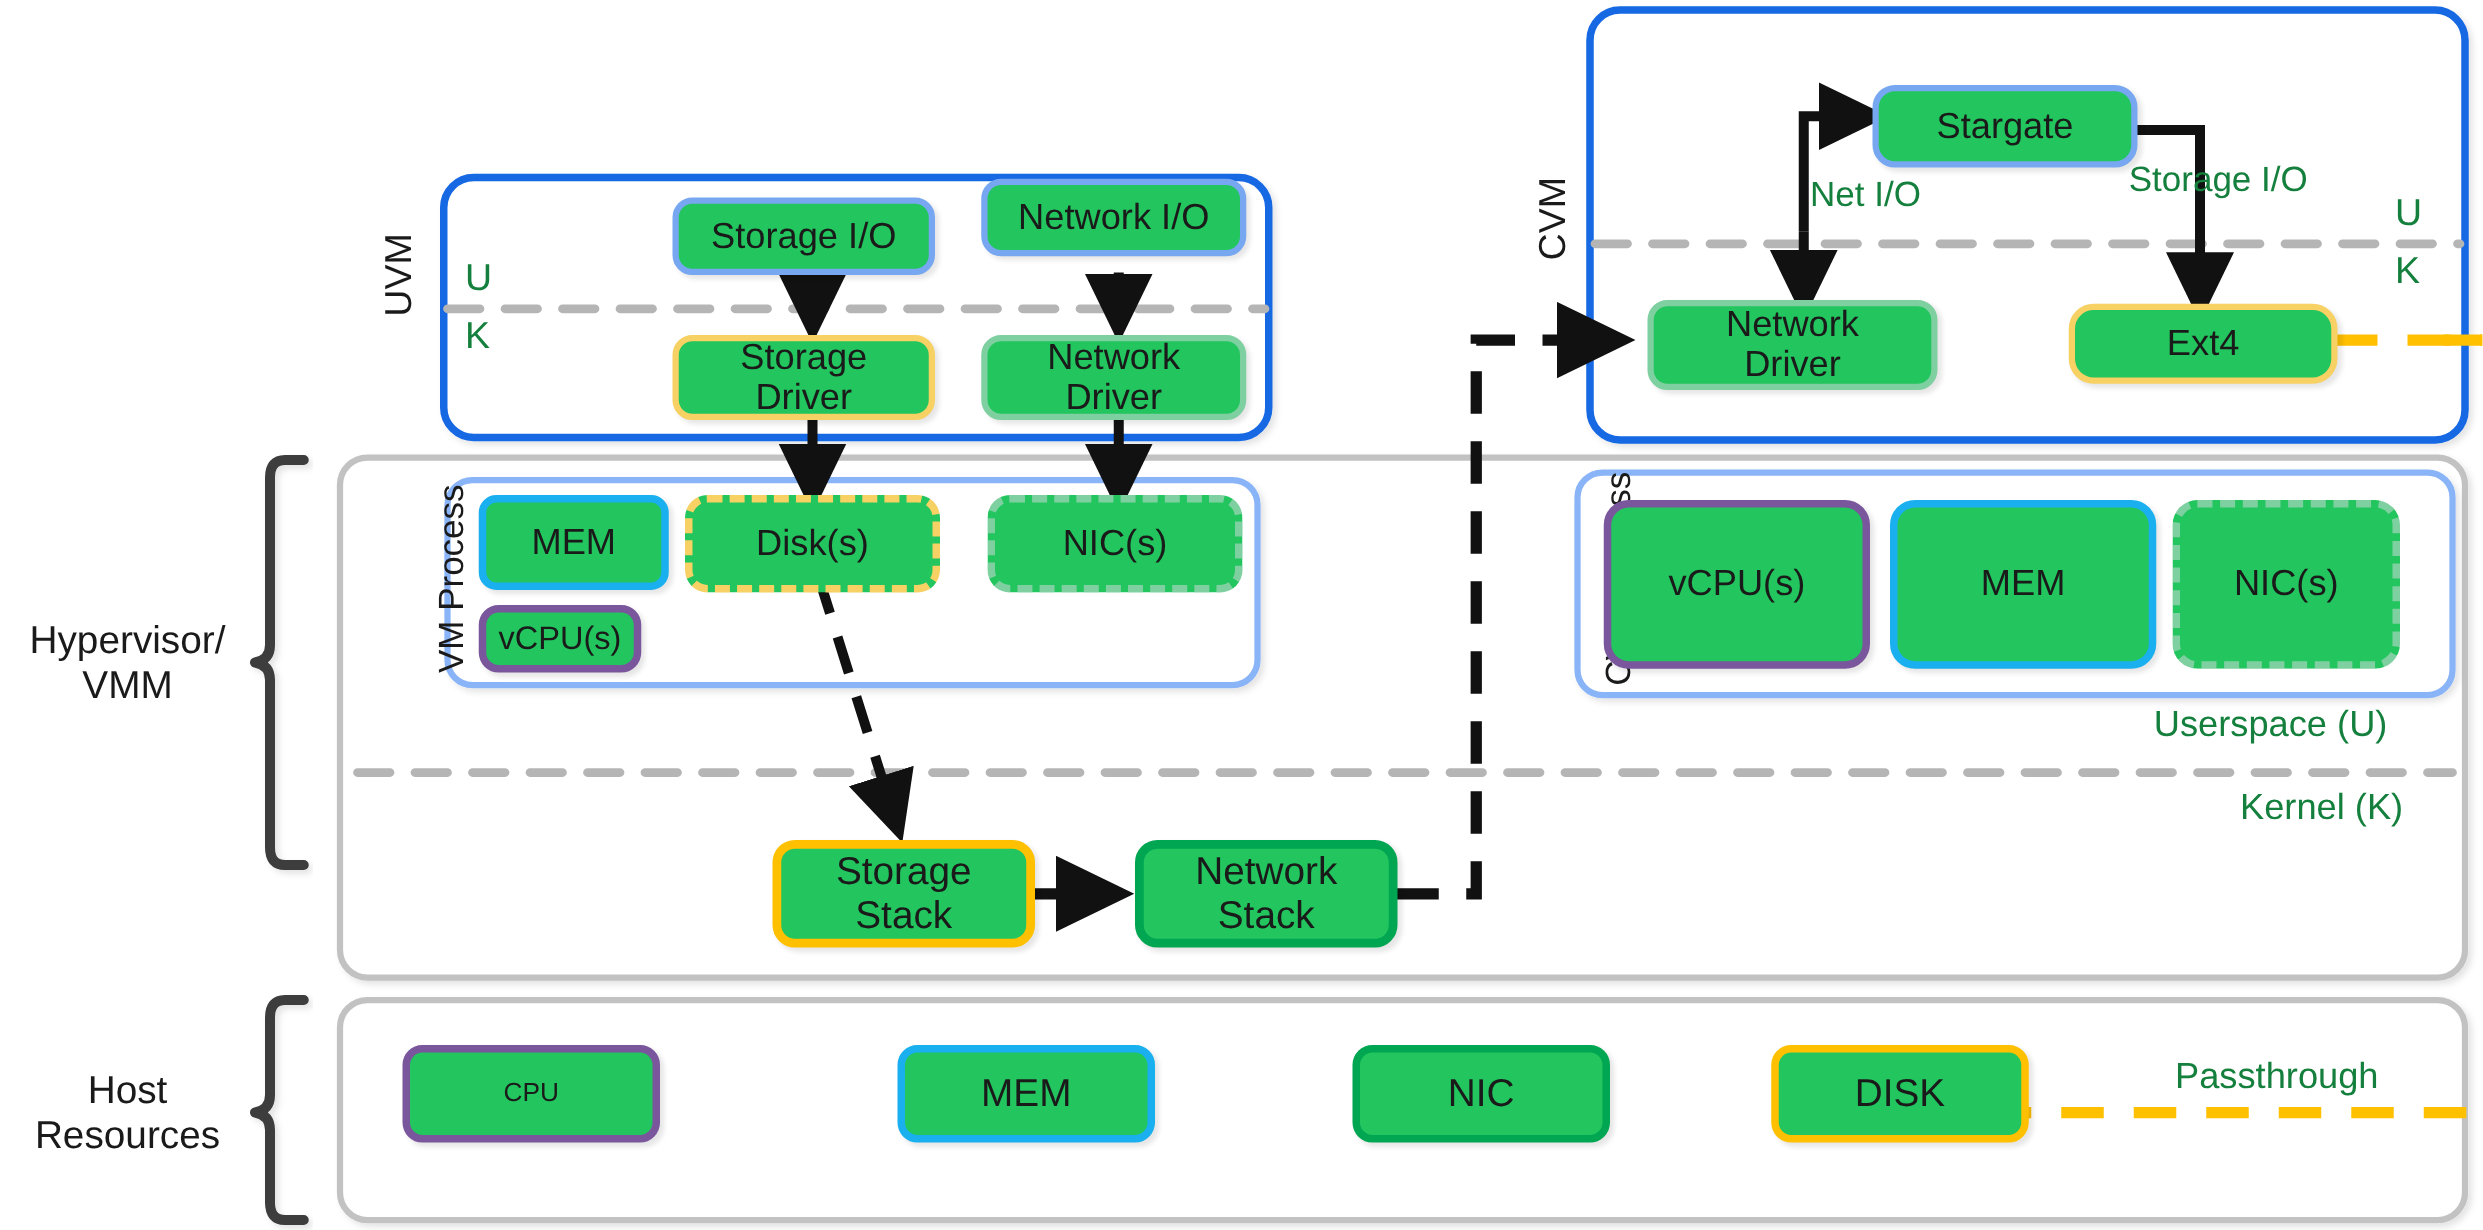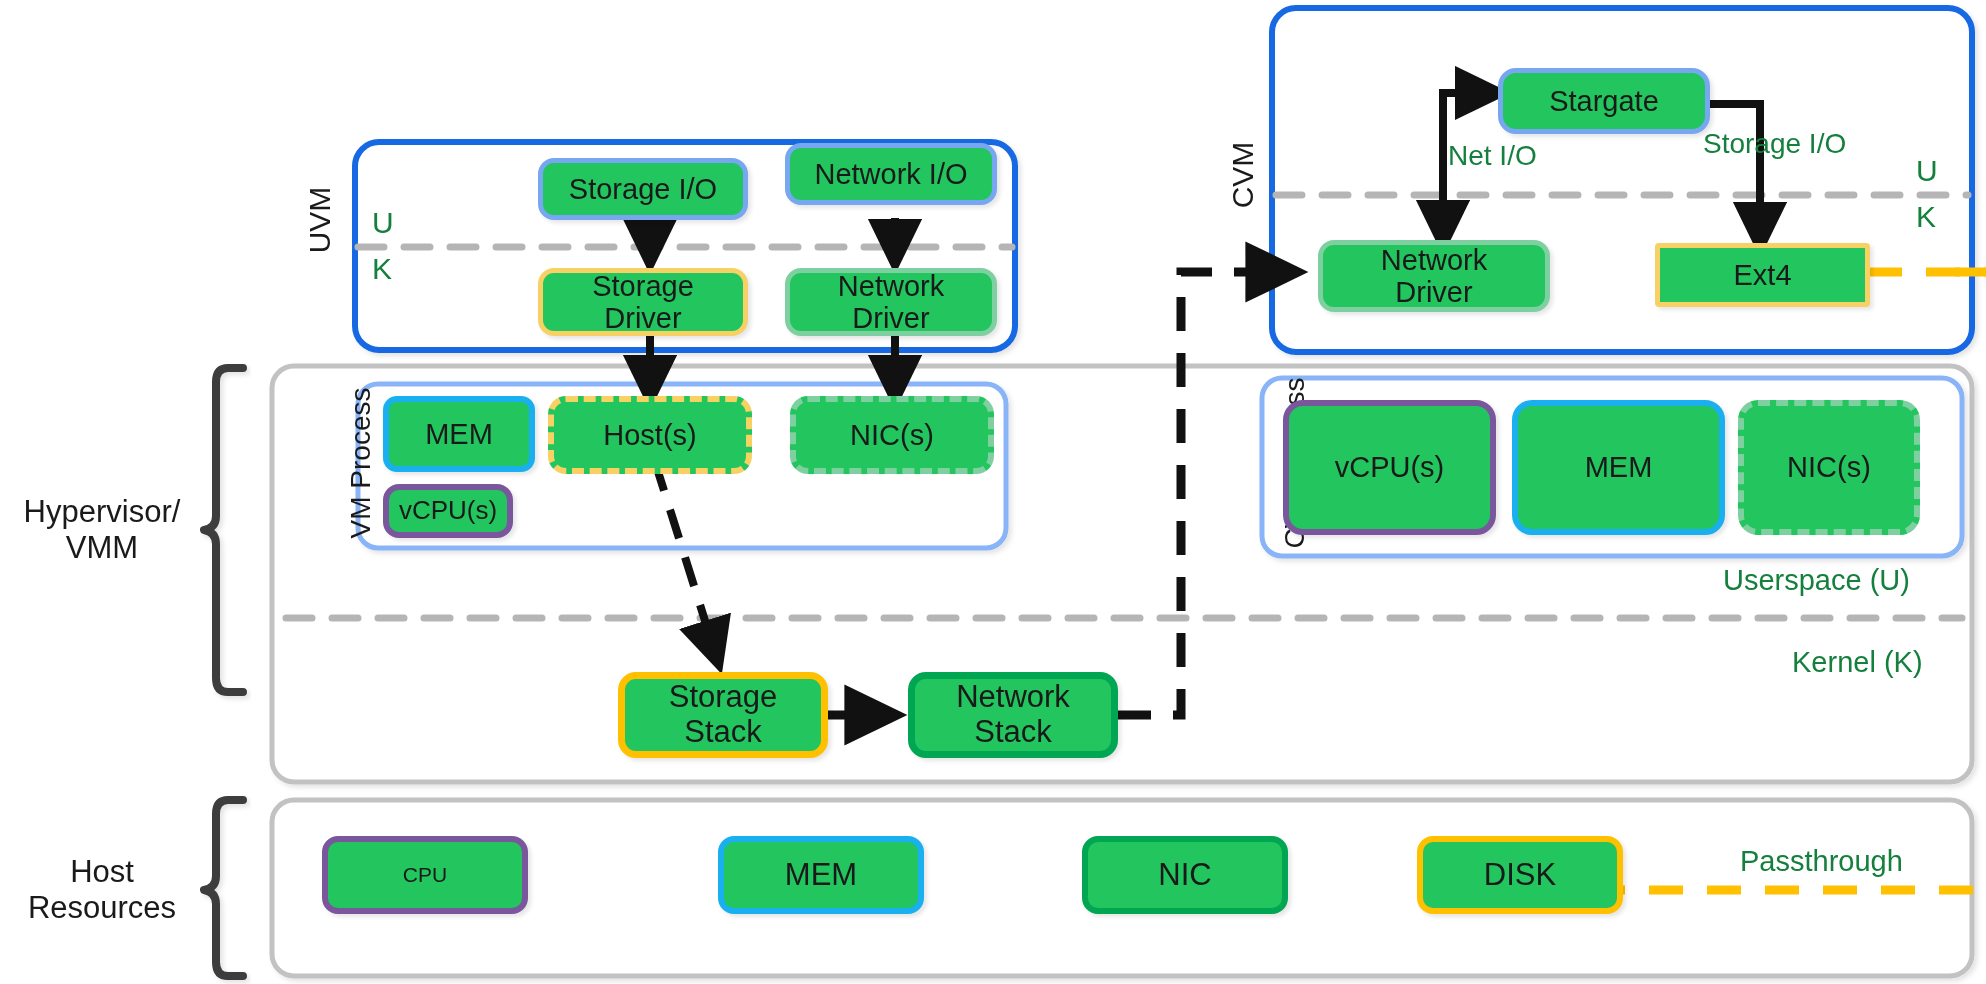--- a/index.html
+++ b/index.html
@@ -152,58 +152,58 @@
   <div class="plain" style="left:1448px; top:140px; font-size:28px;">Net I/O</div>
 
   <div class="plain" style="left:1703px; top:128px; font-size:28px;">Storage I/O</div>
 
   <div class="box" style="left:1318px; top:240px; width:232px; height:72px; border-width:5px;
               border-color:#7fd0a0; border-radius:16px; font-size:29px;
               box-shadow:3px 3px 4px rgba(0,0,0,.10);">Network
 Driver</div>
 
   <div class="box" style="left:1655px; top:243px; width:215px; height:64px; border-width:5px;
-              border-color:#f7d163; border-radius:4px; font-size:29px;
+              border-color:#f7d163; border-radius:20px; font-size:29px;
               box-shadow:3px 3px 4px rgba(0,0,0,.10);">Ext4</div>
 
   <div class="rot" style="left:261px; top:443px; width:200px; height:40px; font-size:28px;">
     <span>VM Process</span>
   </div>
 
   <div class="box" style="left:383px; top:396px; width:152px; height:76px; border-width:6px;
               border-color:#1ab0f0; border-radius:14px; font-size:29px;
               box-shadow:3px 3px 4px rgba(0,0,0,.10);">MEM</div>
 
   <div class="box" style="left:383px; top:484px; width:130px; height:54px; border-width:6px;
               border-color:#7a579c; border-radius:16px; font-size:26px;
               box-shadow:3px 3px 4px rgba(0,0,0,.10);">vCPU(s)</div>
 
   <div class="box" style="left:548px; top:396px; width:204px; height:78px; border-width:6px;
-              border-style:dashed; border-color:#f7d163; border-radius:18px; font-size:29px;">Host(s)</div>
+              border-style:dashed; border-color:#f7d163; border-radius:18px; font-size:29px;">Disk(s)</div>
 
   <div class="box" style="left:790px; top:396px; width:204px; height:78px; border-width:6px;
               border-style:dashed; border-color:#7fd0a0; border-radius:18px; font-size:29px;">NIC(s)</div>
 
   <div class="rot" style="left:1180px; top:443px; width:230px; height:40px; font-size:28px;">
     <span>CVM Process</span>
   </div>
 
   <div class="box" style="left:1283px; top:400px; width:213px; height:135px; border-width:6px;
               border-color:#7a579c; border-radius:20px; font-size:29px;
               box-shadow:3px 3px 4px rgba(0,0,0,.10);">vCPU(s)</div>
 
   <div class="box" style="left:1512px; top:400px; width:213px; height:135px; border-width:6px;
               border-color:#1ab0f0; border-radius:20px; font-size:29px;
               box-shadow:3px 3px 4px rgba(0,0,0,.10);">MEM</div>
 
   <div class="box" style="left:1738px; top:400px; width:182px; height:135px; border-width:6px;
               border-style:dashed; border-color:#7fd0a0; border-radius:20px; font-size:29px;">NIC(s)</div>
 
   <div class="plain" style="left:1723px; top:564px; font-size:29px;">Userspace (U)</div>
-  <div class="plain" style="left:1792px; top:646px; font-size:29px;">Kernel (K)</div>
+  <div class="plain" style="left:1792px; top:630px; font-size:29px;">Kernel (K)</div>
 
   <div class="box" style="left:618px; top:672px; width:210px; height:86px; border-width:7px;
               border-color:#ffc000; border-radius:18px; font-size:31px;
               box-shadow:3px 3px 4px rgba(0,0,0,.10);">Storage
 Stack</div>
 
   <div class="box" style="left:908px; top:672px; width:210px; height:86px; border-width:7px;
               border-color:#00a651; border-radius:18px; font-size:31px;
               box-shadow:3px 3px 4px rgba(0,0,0,.10);">Network
 Stack</div>

